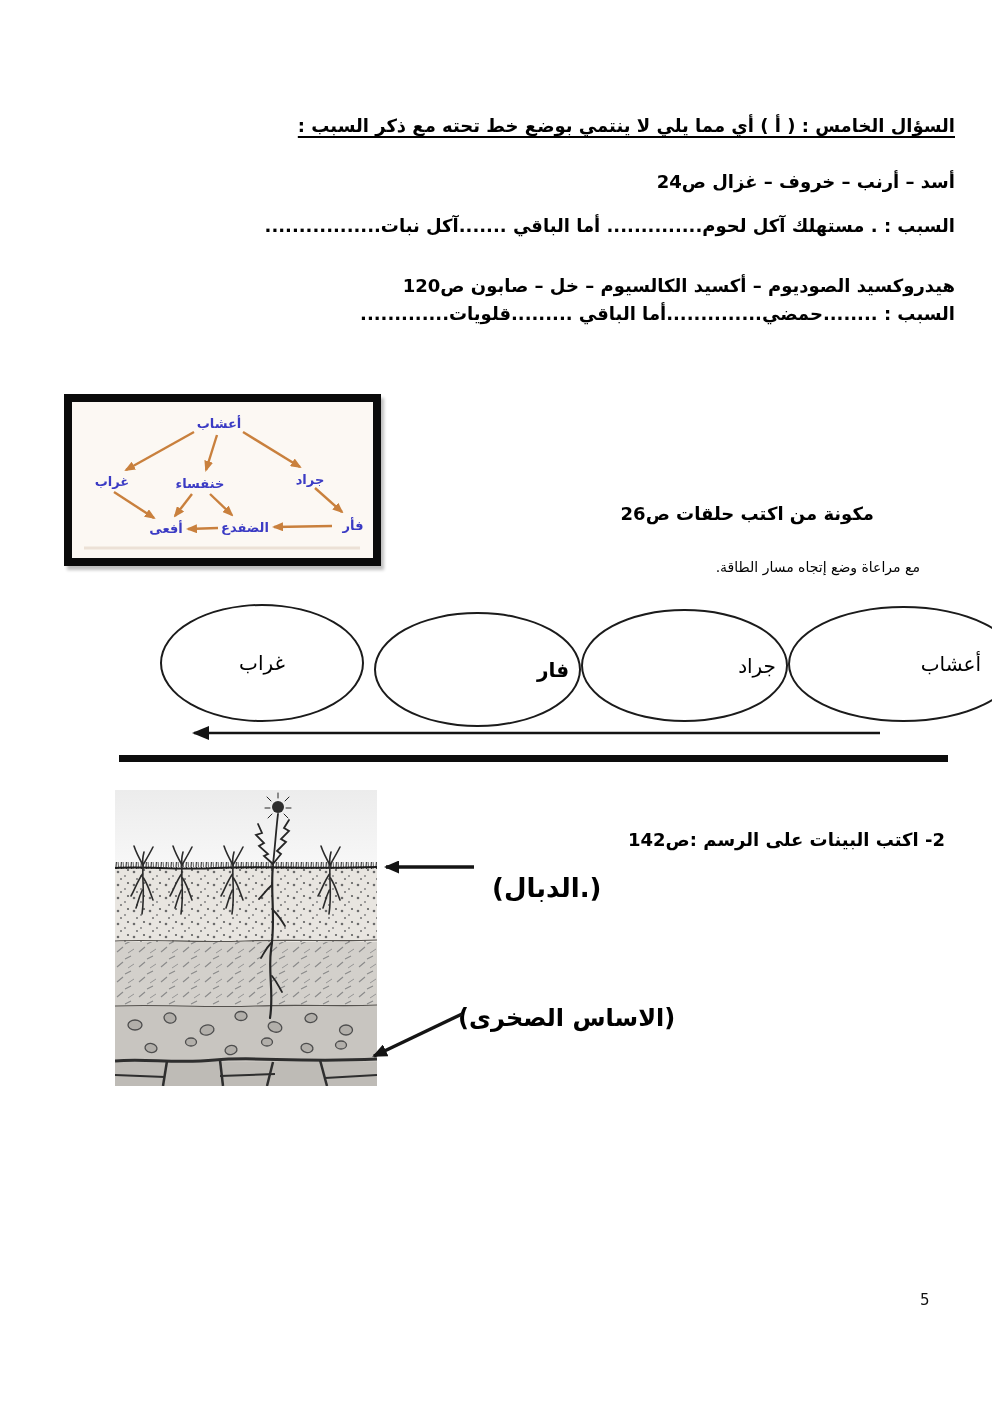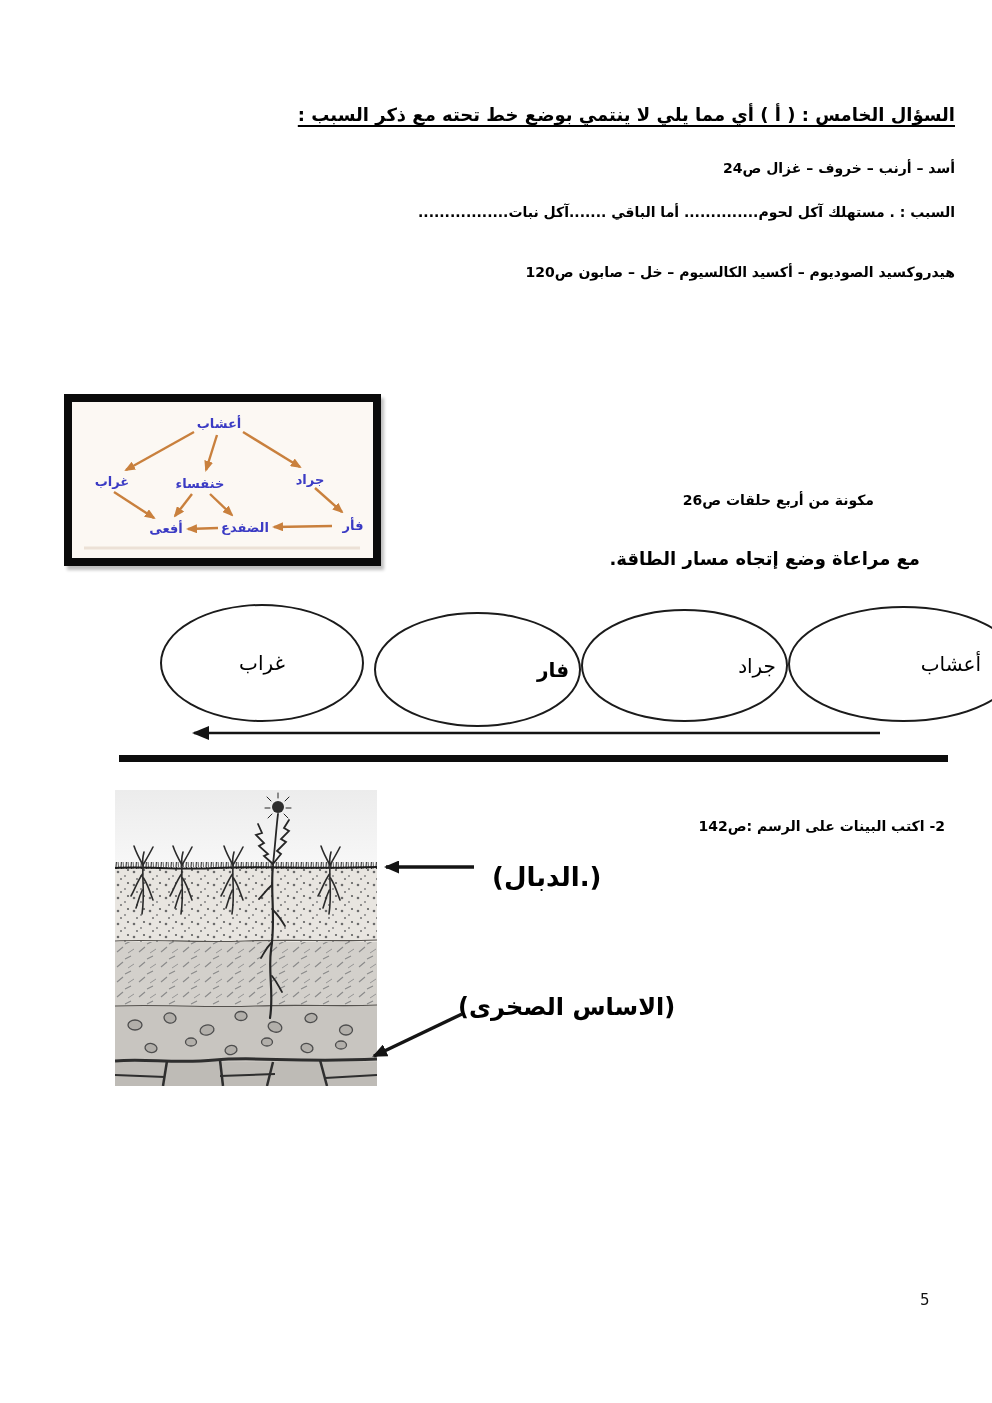--- a/index.html
+++ b/index.html
@@ -1,24 +1,24 @@
 <!DOCTYPE html>
 <html lang="ar"><head>
 <meta charset="utf-8">
 <style>
   html,body{margin:0;padding:0;background:#ffffff;}
   .page{position:relative;width:992px;height:1403px;background:#ffffff;
         font-family:"DejaVu Sans",sans-serif;color:#000;overflow:hidden;}
   .abs{position:absolute;}
   .rtl{direction:rtl;unicode-bidi:embed;}
-  .nowrap{white-space:nowrap;}
+  .nowrap{white-space:nowrap;margin-top:11px;}
   .heading{font-weight:bold;font-size:18px;text-decoration:underline;
            text-underline-offset:4px;text-decoration-thickness:2px;}
-  .bodyline{font-weight:bold;font-size:14px;}
-  .plain{font-weight:bold;font-size:18px;}
+  .bodyline{font-weight:bold;font-size:18px;}
+  .plain{font-weight:normal;font-size:14px;}
   .ellipse{position:absolute;border:2px solid #1b1b1b;border-radius:50%;
            display:flex;align-items:center;font-size:20px;direction:ltr;}
   .ellipse.center{justify-content:center;}
   .ellipse.right{justify-content:flex-end;}
   .thickline{position:absolute;background:#0d0d0d;}
   .fw-box{position:absolute;border:8px solid #0b0b0b;background:#fcf8f3;
           box-shadow:3px 4px 3px rgba(0,0,0,0.25);}
   .fw-label{font-size:13px;font-weight:bold;}
   .pagenum{font-size:15px;color:#111;}
   svg{display:block;}
@@ -29,20 +29,21 @@
 <div class="page">
 
   <div class="abs rtl heading nowrap" style="top:104px;right:37px;">السؤال الخامس : ( أ ) أي مما يلي لا ينتمي بوضع خط تحته مع ذكر السبب :</div>
 
   <div class="abs rtl bodyline nowrap" style="top:160px;right:37px;">أسد – أرنب – خروف – غزال ص24</div>
 
   <div class="abs rtl bodyline nowrap" style="top:204px;right:37px;text-align:center;">السبب : . مستهلك آكل لحوم.............. أما الباقي .......آكل نبات.................</div>
 
   <div class="abs rtl bodyline nowrap" style="top:264px;right:37px;">هيدروكسيد الصوديوم  – أكسيد الكالسيوم – خل – صابون ص120</div>
 
+  <div class="abs rtl bodyline nowrap" style="top:292px;right:37px;">السبب : ........حمضي..............أما  الباقي .........قلويات.............</div>
 
 
   <div class="fw-box" style="left:64px;top:394px;width:301px;height:156px;">
     <svg width="301" height="156" viewBox="0 0 301 156">
       <defs>
         <marker id="fwhead" markerWidth="11" markerHeight="9" refX="9" refY="4.5" orient="auto" markerUnits="userSpaceOnUse">
           <path class="fw-head" d="M0,0 L11,4.5 L0,9 z" fill="#c9803d"></path>
         </marker>
       </defs>
 
@@ -65,21 +66,21 @@
         <text class="fw-label" x="40" y="84" fill="#3b3bc4">غراب</text>
         <text class="fw-label" x="128" y="86" fill="#3b3bc4">خنفساء</text>
         <text class="fw-label" x="238" y="82" fill="#3b3bc4">جراد</text>
         <text class="fw-label" x="281" y="128" fill="#3b3bc4">فأر</text>
         <text class="fw-label" x="173" y="130" fill="#3b3bc4">الضفدع</text>
         <text class="fw-label" x="94" y="131" fill="#3b3bc4">أفعى</text>
       </g>
     </svg>
   </div>
 
-  <div class="abs rtl bodyline nowrap" style="top:492px;right:118px;">مكونة من أربع حلقات ص26</div>
+  <div class="abs rtl bodyline nowrap" style="top:492px;right:118px;">مكونة من اكتب حلقات ص26</div>
   <div class="abs rtl plain nowrap" style="top:548px;right:72px;">مع مراعاة وضع إتجاه مسار الطاقة.</div>
 
   <div class="ellipse center" style="left:160px;top:604px;width:200px;height:114px;">
     <span>غراب</span>
   </div>
   <div class="ellipse right" style="left:374px;top:612px;width:193px;height:111px;padding-right:10px;font-weight:bold;">
     <span>فار</span>
   </div>
   <div class="ellipse right" style="left:581px;top:609px;width:193px;height:109px;padding-right:10px;">
     <span>جراد</span>

